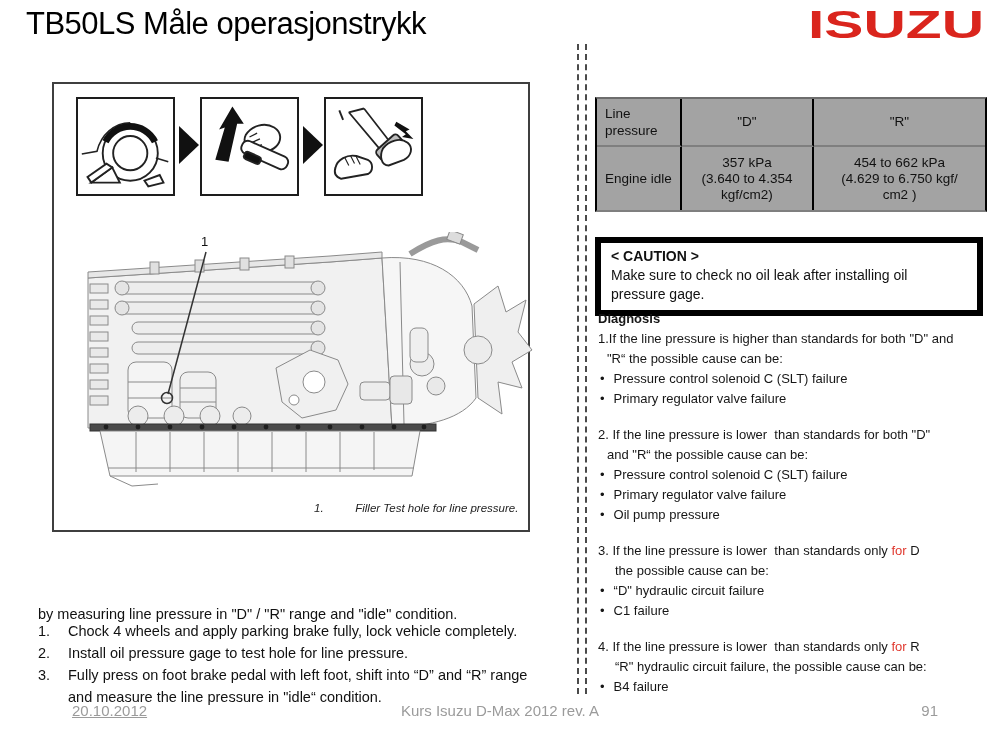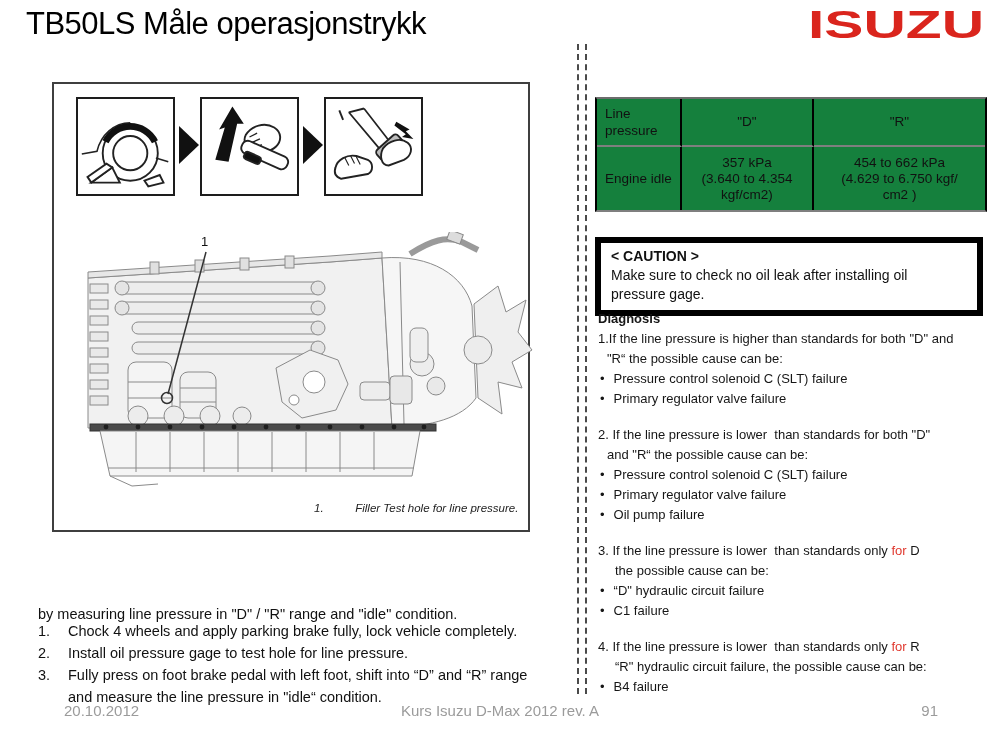--- a/index.html
+++ b/index.html
@@ -33,21 +33,21 @@
   .step-text{white-space:pre;}
 
   
   .divider{position:absolute;top:44px;height:650px;border-left:2px dashed #4a4a4a;}
   .div1{left:577px;} .div2{left:585px;}
 
   
   .ptable{position:absolute;left:595px;top:97px;width:388px;
           border:2px solid #000;border-bottom:2px solid #7f7f7f;border-top:2px solid #6d6d6d;
           display:grid;grid-template-columns:85px 132px 171px;box-sizing:content-box;
-          font-size:13.5px;line-height:17px;background:#15803d;}
+          font-size:13.5px;line-height:17px;background:#a3a3a3;}
   .ptable .cell{border-right:2px solid #000;border-bottom:2px solid #7f7f7f;
                 display:flex;align-items:center;box-sizing:border-box;}
   .ptable .cell:nth-child(3n){border-right:none;}
   .ptable .row2{border-bottom:none;}
   .ptable .lab{padding-left:8px;justify-content:flex-start;}
   .ptable .val{justify-content:center;text-align:center;white-space:pre-line;line-height:16px;}
   .ptable .r1{height:48px;} .ptable .r2{height:63px;}
 
   
   .caution{position:absolute;left:595px;top:237px;width:388px;border:6px solid #000000;
@@ -62,21 +62,21 @@
   .dx-gap{margin-top:16px;}
   .dx-line{white-space:pre;}
   .indent-a{padding-left:9px;}
   .indent-b{padding-left:17px;}
   .dx-bullet{white-space:pre;padding-left:2px;}
   .dx-bullet::before{content:"\2022";margin-right:9px;}
   .red{color:#e0382e;}
 
   
   .footer{position:absolute;left:0;top:702px;width:1000px;font-size:15px;color:#9b9b9b;}
-  .f-date{position:absolute;left:64px;}
+  .f-date{position:absolute;left:72px;text-decoration:underline;}
   .f-course{position:absolute;left:0;width:1000px;text-align:center;}
   .f-page{position:absolute;right:62px;}
 </style>
 </head>
 <body>
 
 <div class="slide">
 
   <div class="title">TB50LS Måle operasjonstrykk</div>
 
@@ -288,21 +288,21 @@
       <div class="dx-line indent-a">"R“ the possible cause can be:</div>
       <div class="dx-bullet">Pressure control solenoid C (SLT) failure</div>
       <div class="dx-bullet">Primary regulator valve failure</div>
     </div>
 
     <div class="dx-section dx-gap">
       <div class="dx-line">2. If the line pressure is lower  than standards for both "D"</div>
       <div class="dx-line indent-a">and "R“ the possible cause can be:</div>
       <div class="dx-bullet">Pressure control solenoid C (SLT) failure</div>
       <div class="dx-bullet">Primary regulator valve failure</div>
-      <div class="dx-bullet">Oil pump failure</div>
+      <div class="dx-bullet">Oil pump pressure</div>
     </div>
 
     <div class="dx-section dx-gap">
       <div class="dx-line"><span>3. If the line pressure is lower  than standards only </span><span class="red">for</span><span> D</span></div>
       <div class="dx-line indent-b">the possible cause can be:</div>
       <div class="dx-bullet">“D" hydraulic circuit failure</div>
       <div class="dx-bullet">C1 failure</div>
     </div>
 
     <div class="dx-section dx-gap">

